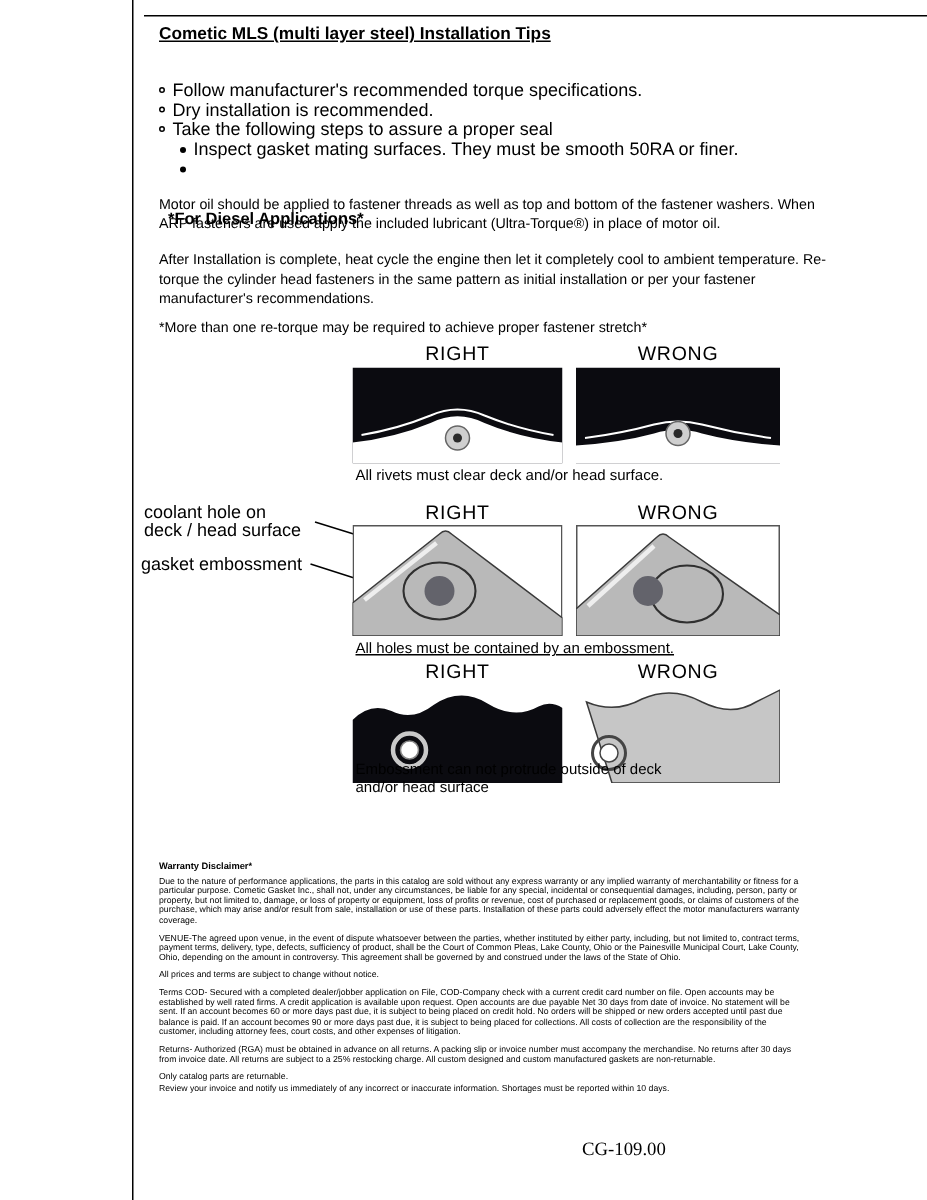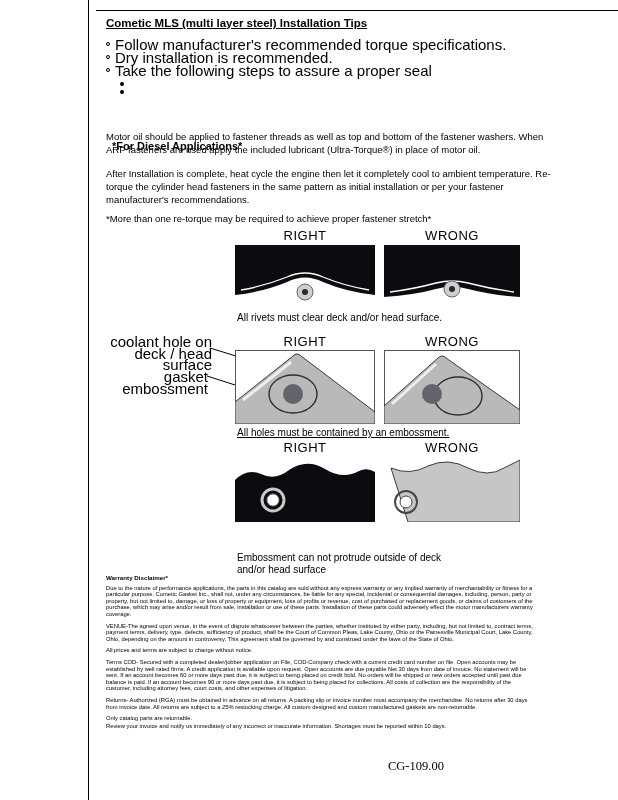--- a/index.html
+++ b/index.html
@@ -6,21 +6,21 @@
   html,body { background:#ffffff; }
   .page {
     position:relative; width:618px; height:800px; background:#ffffff;
     font-family:"Liberation Sans", sans-serif; color:#000; overflow:hidden;
   }
   .rule-top { position:absolute; left:96px; top:10px; width:522px; height:1px; background:#000; }
   .rule-left { position:absolute; left:88px; top:0; width:1px; height:800px; background:#000; }
 
   .title { position:absolute; left:106px; top:17px; font-size:11.5px; font-weight:bold; text-decoration:underline; white-space:nowrap; }
 
-  .tips { position:absolute; left:106px; top:38px; font-size:15px; line-height:13px; width:460px; }
+  .tips { position:absolute; left:106px; top:54px; font-size:12px; line-height:13px; width:460px; }
   .tip-row { display:flex; align-items:flex-start; }
   .tip-row.sub { margin-left:14px; }
   .marker-open { flex:none; width:4px; height:4px; border:1px solid #000; border-radius:50%; margin:4px 5px 0 0; }
   .marker-filled { flex:none; width:4px; height:4px; background:#000; border-radius:50%; margin:4.5px 5px 0 0; }
 
   .diesel-heading { position:absolute; left:112px; top:112px; font-size:11px; font-weight:bold;margin-top:28px; }
   .body-para { position:absolute; left:106px; width:452px; font-size:9.5px; line-height:13px; }
   .p1 { top:130px; }
   .p2 { top:167px; }
   .note { position:absolute; left:106px; top:213px; font-size:9.5px; white-space:nowrap; }
@@ -31,23 +31,23 @@
   .hr1 { top:228px; } .hr2 { top:334px; } .hr3 { top:440px; }
 
   .panel { position:absolute; display:block; }
   .pr1 { top:245px; height:64px; }
   .pr2 { top:350px; height:74px; }
   .pr3 { top:456px; height:66px; }
 
   .caption { position:absolute; left:237px; font-size:10px; line-height:12px; }
   .cap1 { top:312px; }
   .cap2 { top:427px;text-decoration:underline; }
-  .cap3 { top:552px; width:225px; }
+  .cap3 { top:508px; width:225px; }
 
-  .callout { position:absolute; font-size:15px; line-height:11.5px; text-align:right; }
+  .callout { position:absolute; font-size:12px; line-height:11.5px; text-align:left; }
   .callout-coolant { left:96px; top:336px; width:116px; }
   .callout-emboss { left:94px; top:371px; width:114px; }
   .leader-lines { position:absolute; left:205px; top:340px; width:72px; height:58px; }
 
   .disclaimer { position:absolute; left:106px; top:575px; width:428px; font-size:5.8px; line-height:6.6px; }
   .disclaimer .dh { font-size:6.2px; font-weight:bold; margin-bottom:3px; }
   .disclaimer p { margin-bottom:5px; }
   .disclaimer p.tight { margin-bottom:1px; }
 
   .footer-code { position:absolute; left:388px; top:759px; font-family:"Liberation Serif", serif; font-size:12.5px; }
@@ -69,20 +69,21 @@
     <div class="tip-row">
       <span class="marker-open"></span>
       <span>Dry installation is recommended.</span>
     </div>
     <div class="tip-row">
       <span class="marker-open"></span>
       <span>Take the following steps to assure a proper seal</span>
     </div>
     <div class="tip-row sub">
       <span class="marker-filled"></span>
+      <span>Inspect gasket mating surfaces.  They must be smooth 50RA or finer.</span>
     </div>
     <div class="tip-row sub">
       <span class="marker-filled"></span>
     </div>
   </div>
 
   <div class="diesel-heading">*For Diesel Applications*</div>
   <p class="body-para p2">After Installation is complete, heat cycle the engine then let it completely cool to ambient temperature. Re-torque the cylinder head fasteners in the same pattern as initial installation or per your fastener manufacturer's recommendations.</p>
   <p class="body-para p1">Motor oil should be applied to fastener threads as well as top and bottom of the fastener washers. When ARP fasteners are used apply the included lubricant (Ultra-Torque®) in place of motor oil.</p>
   <div class="note">*More than one re-torque may be required to achieve proper fastener stretch*</div>

